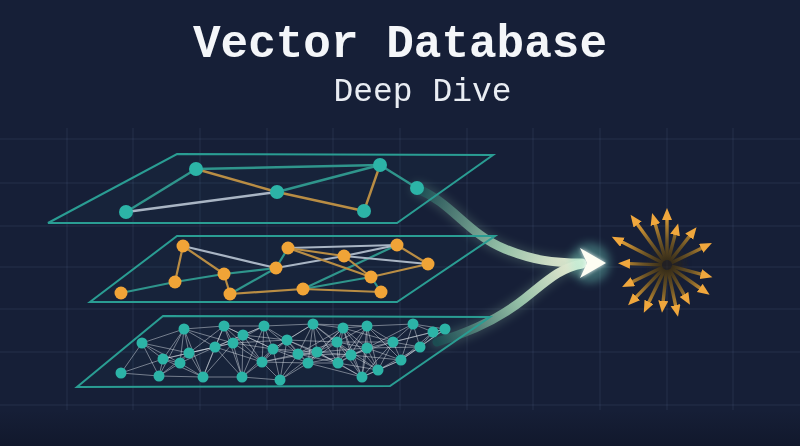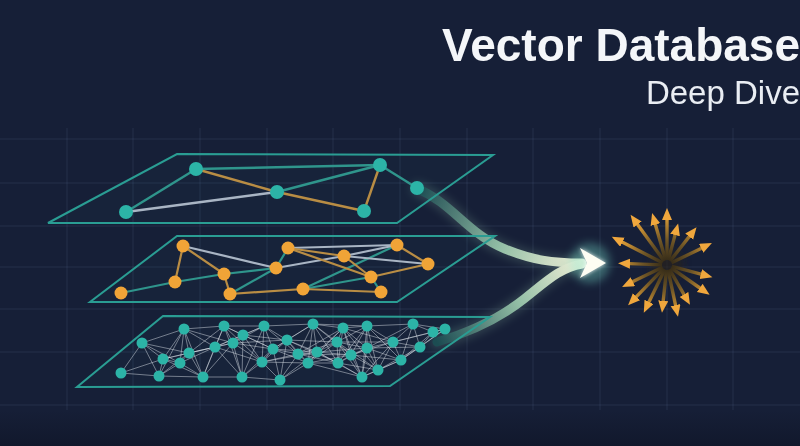--- a/index.html
+++ b/index.html
@@ -4,21 +4,21 @@
 <style>
   html,body{margin:0;padding:0;background:#0b1122;}
   .stage{
     position:relative;width:800px;height:446px;overflow:hidden;
     background:#161f37;font-family:"Liberation Sans",sans-serif;
   }
   .stage::after{
     content:"";position:absolute;left:0;right:0;bottom:0;height:36px;
     background:linear-gradient(rgba(10,14,28,0),rgba(10,14,28,.4));pointer-events:none;
   }
-  .titles{position:absolute;top:22px;left:0;right:0;text-align:right;z-index:2;}
+  .titles{position:absolute;top:22px;left:0;right:0;text-align:center;z-index:2;font-family:Liberation Mono, monospace;}
   .titles h1{margin:0;font-size:46px;line-height:1.0;font-weight:700;color:#f4f6f9;letter-spacing:0;}
   .titles h2{margin:8px 0 0 0;font-size:33px;line-height:1.0;font-weight:400;color:#e9edf3;padding-left:45px;}
   svg.diagram{position:absolute;left:0;top:0;width:800px;height:446px;display:block;}
 </style>
 </head>
 <body>
 
 <div class="stage">
   <div class="titles">
     <h1>Vector Database</h1>

